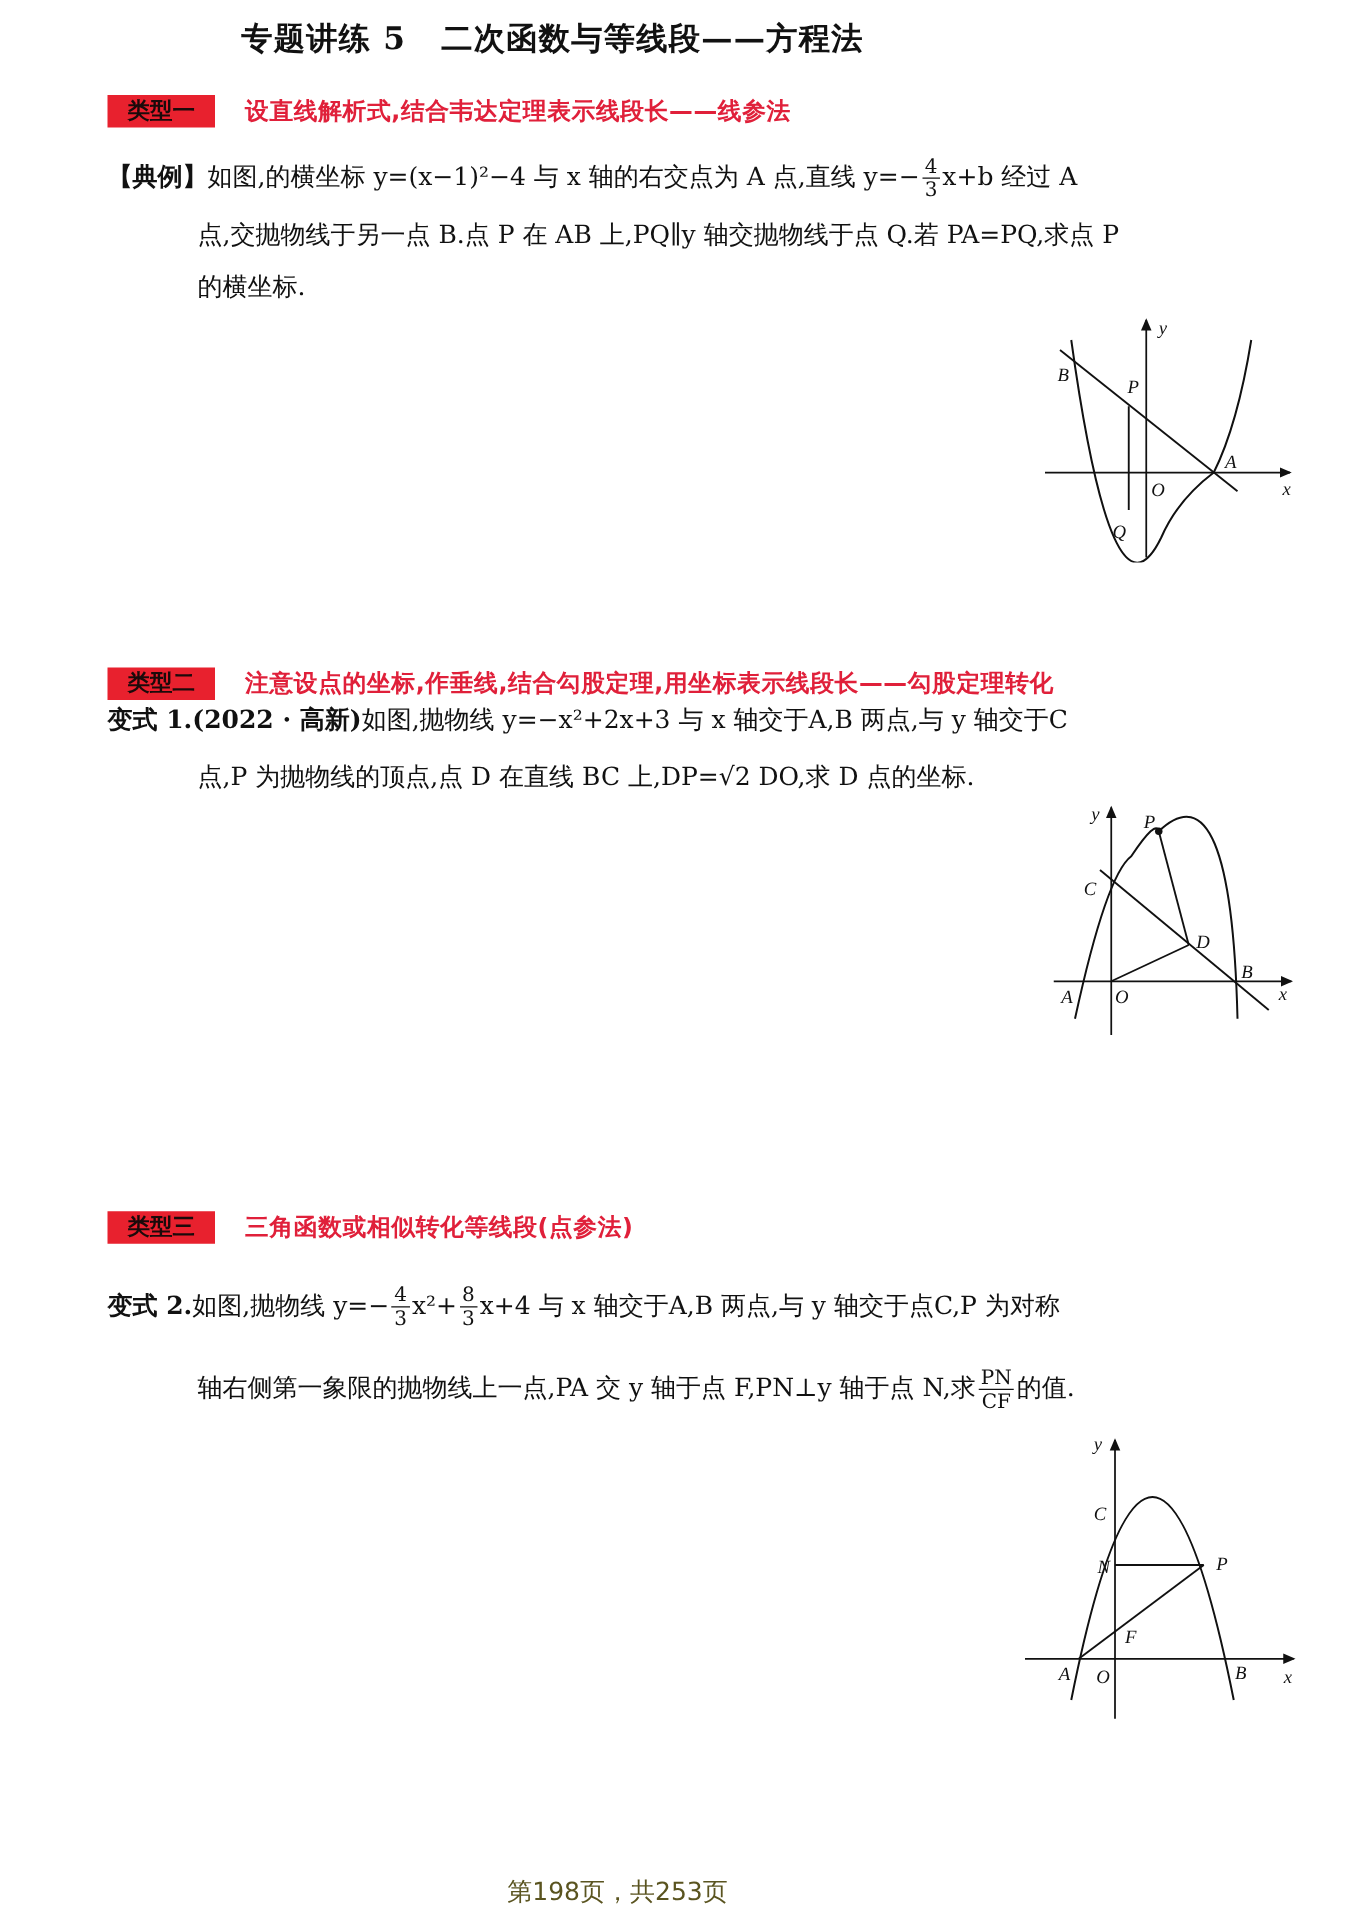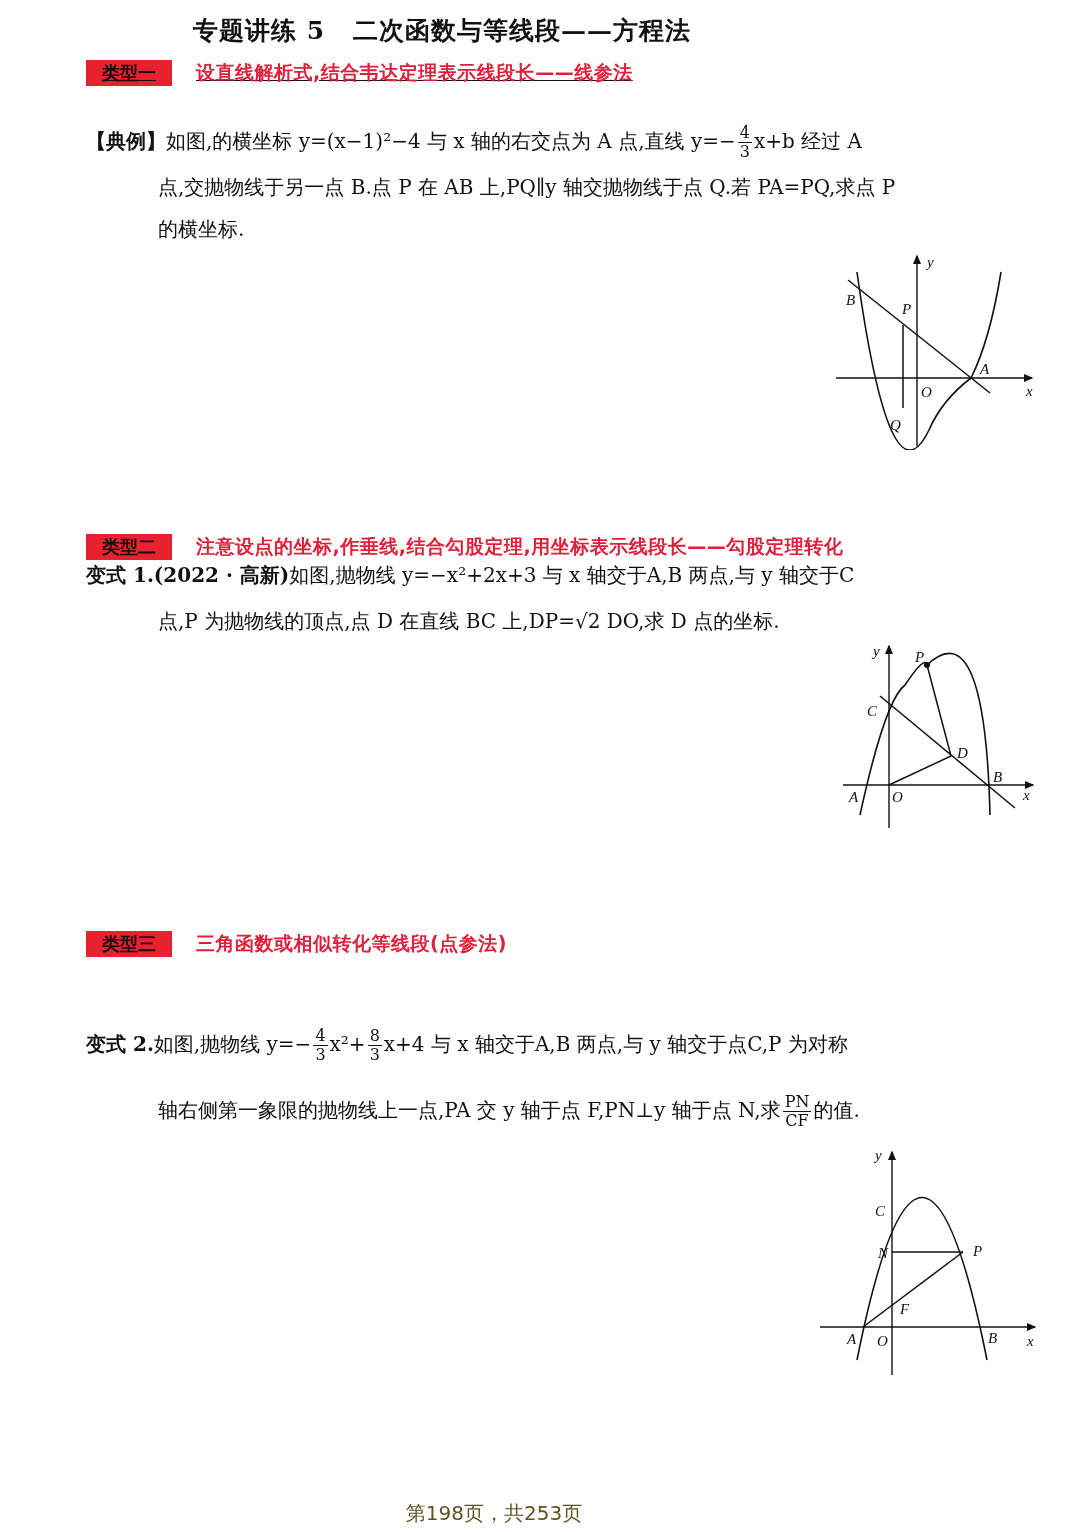--- a/index.html
+++ b/index.html
@@ -22,21 +22,21 @@
   .figure svg text { font-family: "Liberation Serif", serif; font-style: italic; font-size: 15px; fill: #111; }
   .footer { top: 1500px; left: 0; width: 988px; text-align: center; font-family: "DejaVu Sans", sans-serif; font-size: 20px; color: #5a5420; }
 </style>
 </head>
 <body>
 
 <div class="abs title">
   <span>专题讲练 5</span><span class="sp"></span><span>二次函数与等线段——方程法</span>
 </div>
 
-<div class="abs type-row" style="top:60px;text-decoration:underline;">
+<div class="abs type-row" style="top:76px;">
   <span class="type-badge">类型一</span>
   <span class="type-text">设直线解析式,结合韦达定理表示线段长——线参法</span>
 </div>
 <div class="abs para" style="top:118px;">
   <div>
     <span class="lead">【典例】</span><span>如图,的横坐标 </span><span>y=(x−1)²−4</span><span> 与 x 轴的右交点为 A 点,直线 y=−</span><span class="frac"><span class="num">4</span><span>3</span></span><span>x+b 经过 A</span>
   </div>
   <div class="indent">点,交抛物线于另一点 B.点 P 在 AB 上,PQ∥y 轴交抛物线于点 Q.若 PA=PQ,求点 P</div>
   <div class="indent" style="line-height:38px;">的横坐标.</div>
 </div>
@@ -90,21 +90,21 @@
     <text x="80" y="22">P</text>
     <text x="32" y="76">C</text>
     <text x="122" y="118">D</text>
     <text x="158" y="142">B</text>
     <text x="14" y="162">A</text>
     <text x="57" y="162">O</text>
     <text x="188" y="160">x</text>
   </svg>
 </div>
 
-<div class="abs type-row" style="top:931px;">
+<div class="abs type-row" style="top:969px;">
   <span class="type-badge">类型三</span>
   <span class="type-text">三角函数或相似转化等线段(点参法)</span>
 </div>
 <div class="abs para" style="top:1020px; line-height:48px;">
   <div>
     <span class="lead">变式 2.</span><span>如图,抛物线 y=−</span><span class="frac"><span class="num">4</span><span>3</span></span><span>x²+</span><span class="frac"><span class="num">8</span><span>3</span></span><span>x+4 与 x 轴交于A,B 两点,与 y 轴交于点C,P 为对称</span>
   </div>
   <div class="indent" style="margin-top:18px;">
     <span>轴右侧第一象限的抛物线上一点,PA 交 y 轴于点 F,PN⊥y 轴于点 N,求</span><span class="frac"><span class="num">PN</span><span>CF</span></span><span>的值.</span>
   </div>

